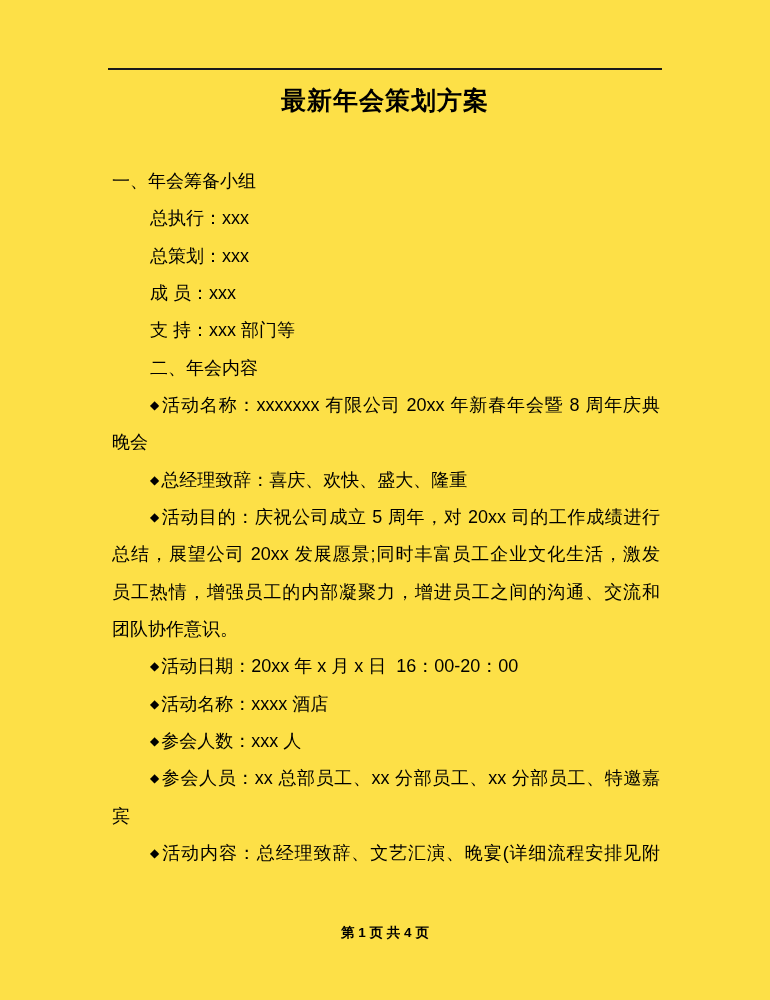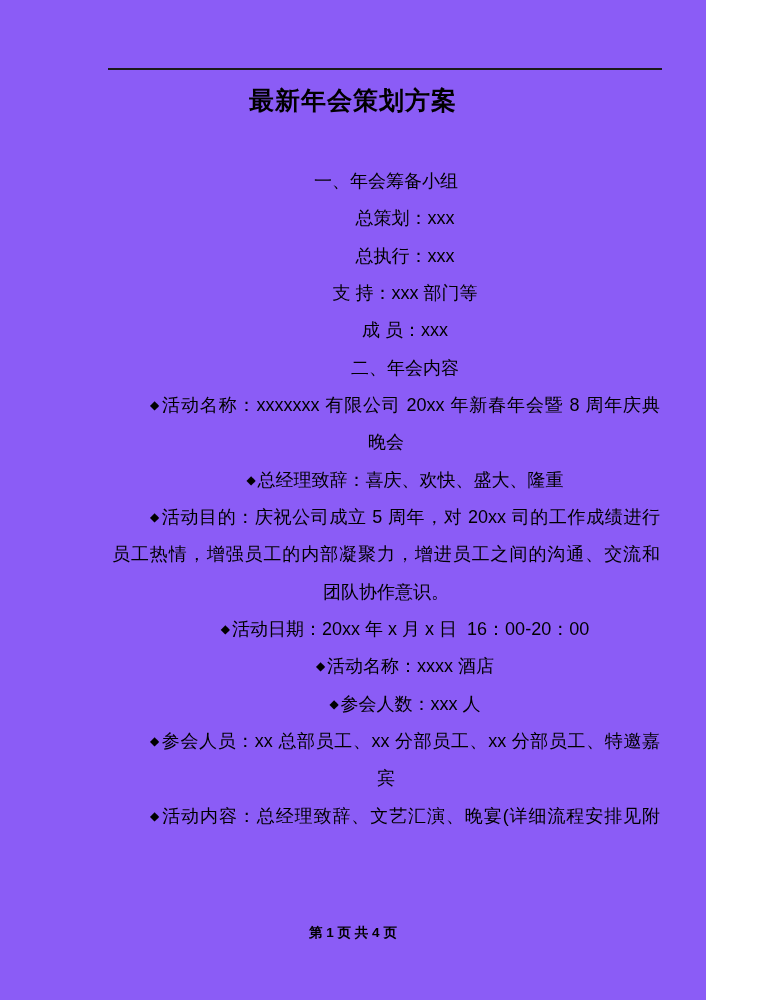--- a/index.html
+++ b/index.html
@@ -5,22 +5,22 @@
   html, body { margin: 0; padding: 0; }
   body {
     width: 770px; height: 1000px;
     background: #ffffff;
     font-family: "Liberation Sans", sans-serif;
     color: #000000;
     overflow: hidden;
   }
   .page {
     position: relative;
-    width: 706px; height: 1000px;
-    background: #8b5cf6;
+    width: 770px; height: 1000px;
+    background: #fde047;
   }
   .header-rule {
     position: absolute;
     left: 108px; top: 68px;
     width: 554px; height: 2px;
     background: #1a1a1a;
   }
   .doc-title {
     position: absolute;
     left: 0; top: 85px;
@@ -35,21 +35,21 @@
     position: absolute;
     left: 112px; top: 163px;
     width: 548px;
     font-size: 18px;
     line-height: 37.33px;
   }
   .line {
     height: 37.33px;
     overflow: hidden;
     white-space: pre-wrap;
-    text-align: center;
+    text-align: left;
   }
   .i2 { text-indent: 38px; }
   .j  { text-align: justify; text-align-last: justify; }
   .blt {
     font-size: 12px;
     vertical-align: 2px;
     padding-right: 2px;
   }
   .doc-footer {
     position: absolute;
@@ -65,32 +65,33 @@
 <body>
 
 <div class="page">
 
   <div class="header-rule"></div>
 
   <div class="doc-title">最新年会策划方案</div>
 
   <div class="content">
     <div class="line">一、年会筹备小组</div>
+    <div class="line i2">总执行：xxx</div>
     <div class="line i2">总策划：xxx</div>
-    <div class="line i2">总执行：xxx</div>
+    <div class="line i2">成 员：xxx</div>
     <div class="line i2">支 持：xxx 部门等</div>
-    <div class="line i2">成 员：xxx</div>
     <div class="line i2">二、年会内容</div>
 
     <div class="line i2 j"><span class="blt">◆</span><span>活动名称：xxxxxxx 有限公司 20xx 年新春年会暨 8 周年庆典</span></div>
     <div class="line">晚会</div>
 
     <div class="line i2"><span class="blt">◆</span><span>总经理致辞：喜庆、欢快、盛大、隆重</span></div>
 
     <div class="line i2 j"><span class="blt">◆</span><span>活动目的：庆祝公司成立 5 周年，对 20xx 司的工作成绩进行</span></div>
+    <div class="line j">总结，展望公司 20xx 发展愿景;同时丰富员工企业文化生活，激发</div>
     <div class="line j">员工热情，增强员工的内部凝聚力，增进员工之间的沟通、交流和</div>
     <div class="line">团队协作意识。</div>
 
     <div class="line i2"><span class="blt">◆</span><span>活动日期：20xx 年 x 月 x 日  16：00-20：00</span></div>
     <div class="line i2"><span class="blt">◆</span><span>活动名称：xxxx 酒店</span></div>
     <div class="line i2"><span class="blt">◆</span><span>参会人数：xxx 人</span></div>
 
     <div class="line i2 j"><span class="blt">◆</span><span>参会人员：xx 总部员工、xx 分部员工、xx 分部员工、特邀嘉</span></div>
     <div class="line">宾</div>
 

